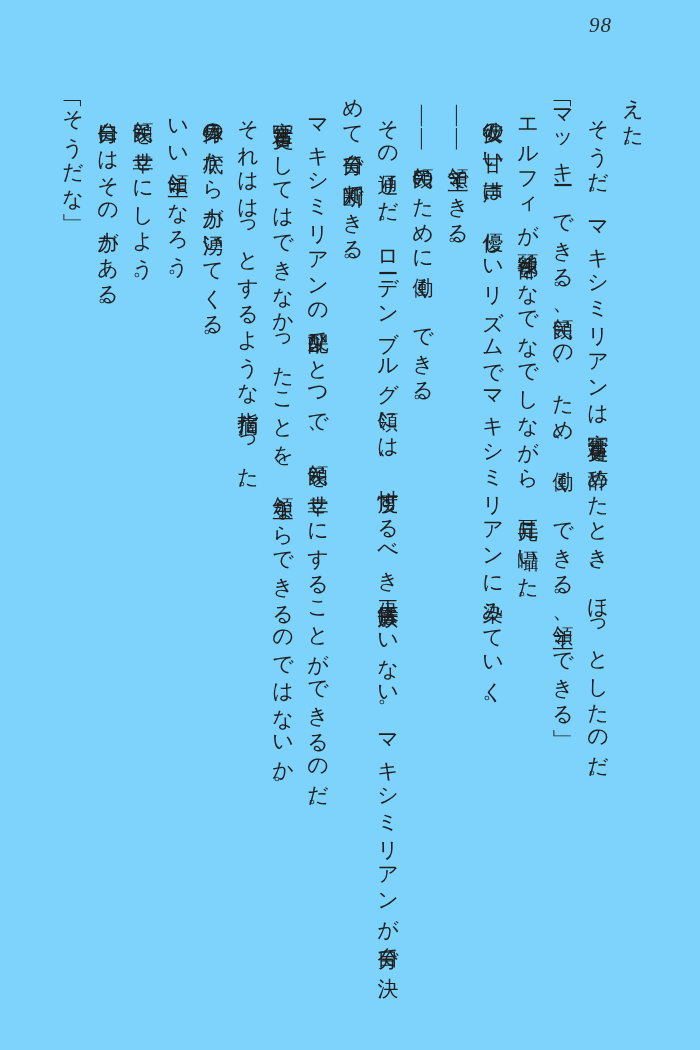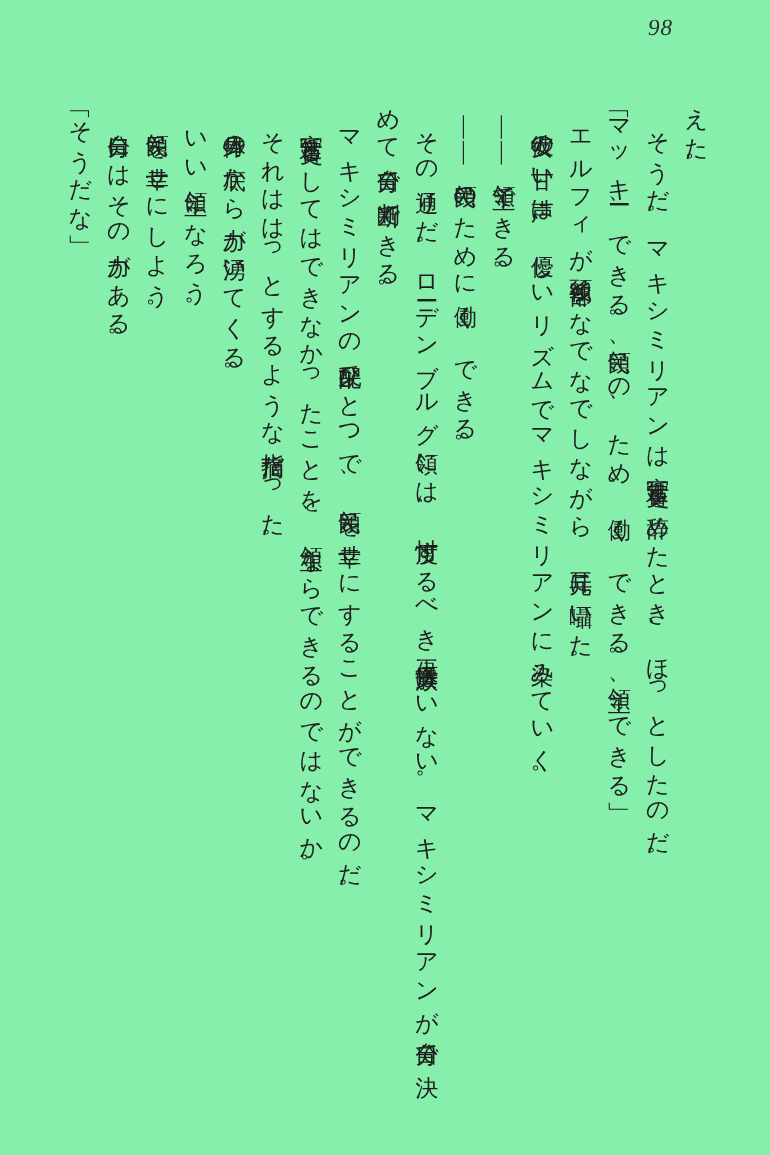--- a/index.html
+++ b/index.html
@@ -4,21 +4,21 @@
 <style>
   html, body {
     margin: 0;
     padding: 0;
     background: #ffffff;
   }
   .page {
     position: relative;
     width: 700px;
     height: 1050px;
-    background: #86efac;
+    background: #7dd3fc;
     overflow: hidden;
     font-family: "Liberation Serif", "DejaVu Serif", serif;
   }
   .folio {
     position: absolute;
     top: 13px;
     left: 589px;
     font-size: 21px;
     font-style: italic;
     color: #2b2b2b;

